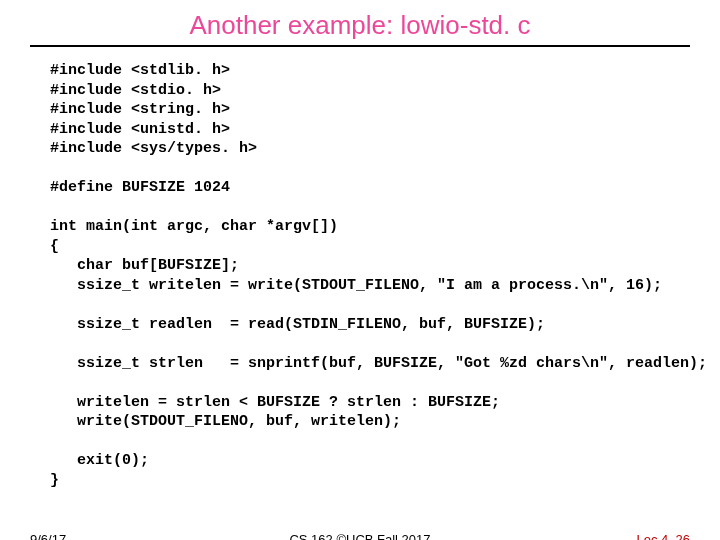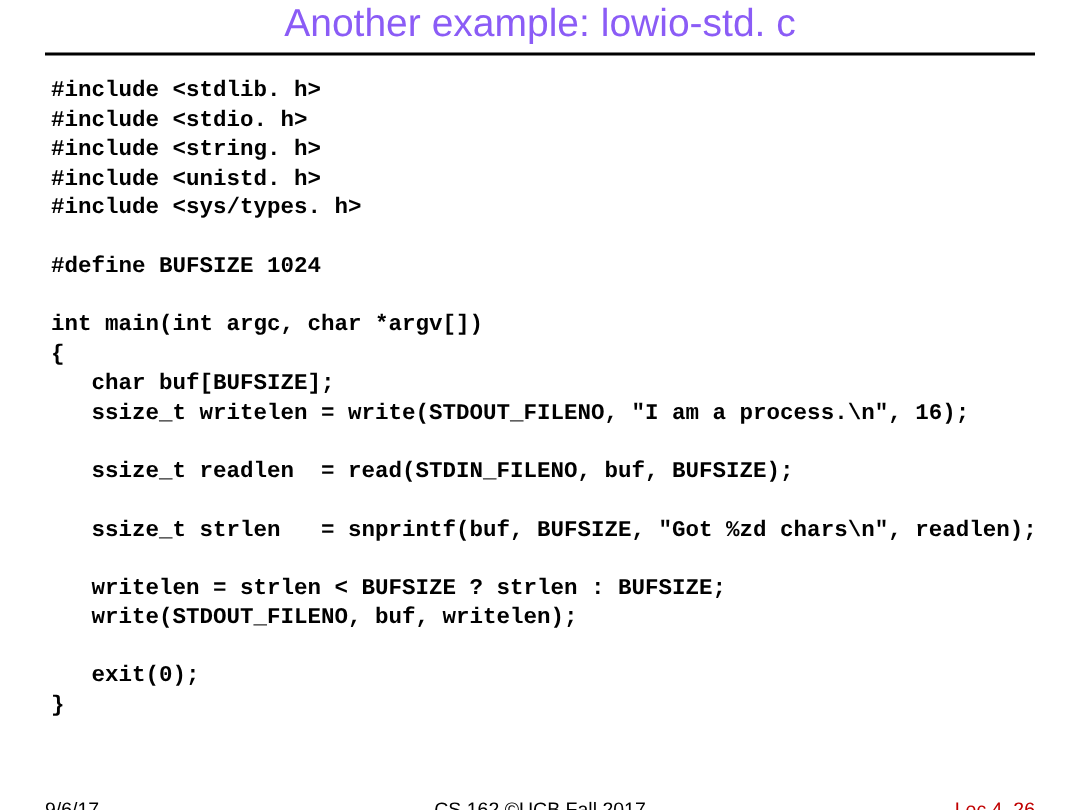--- a/index.html
+++ b/index.html
@@ -12,39 +12,39 @@
     overflow: hidden;
   }
   .slide {
     width: 720px;
     height: 540px;
     position: relative;
     box-sizing: border-box;
   }
   .title {
     text-align: center;
-    color: #8b5cf6;
+    color: #ec4899;
     font-size: 26px;
     font-weight: normal;
-    padding-top: 0;
+    padding-top: 10px;
     padding-bottom: 4px;
     font-family: Arial, Helvetica, sans-serif;
   }
   .hr {
     border-top: 2px solid #000;
     margin: 0 30px 14px 30px;
   }
   .code {
     font-family: "Courier New", Courier, monospace;
     font-size: 15px;
     font-weight: bold;
     line-height: 1.3;
     white-space: pre;
     color: #000;
-    padding-left: 34px;
+    padding-left: 50px;
   }
   .footer {
     position: absolute;
     bottom: 8px;
     left: 0;
     width: 720px;
     font-size: 13px;
     font-family: Arial, Helvetica, sans-serif;
   }
   .footer .left {

